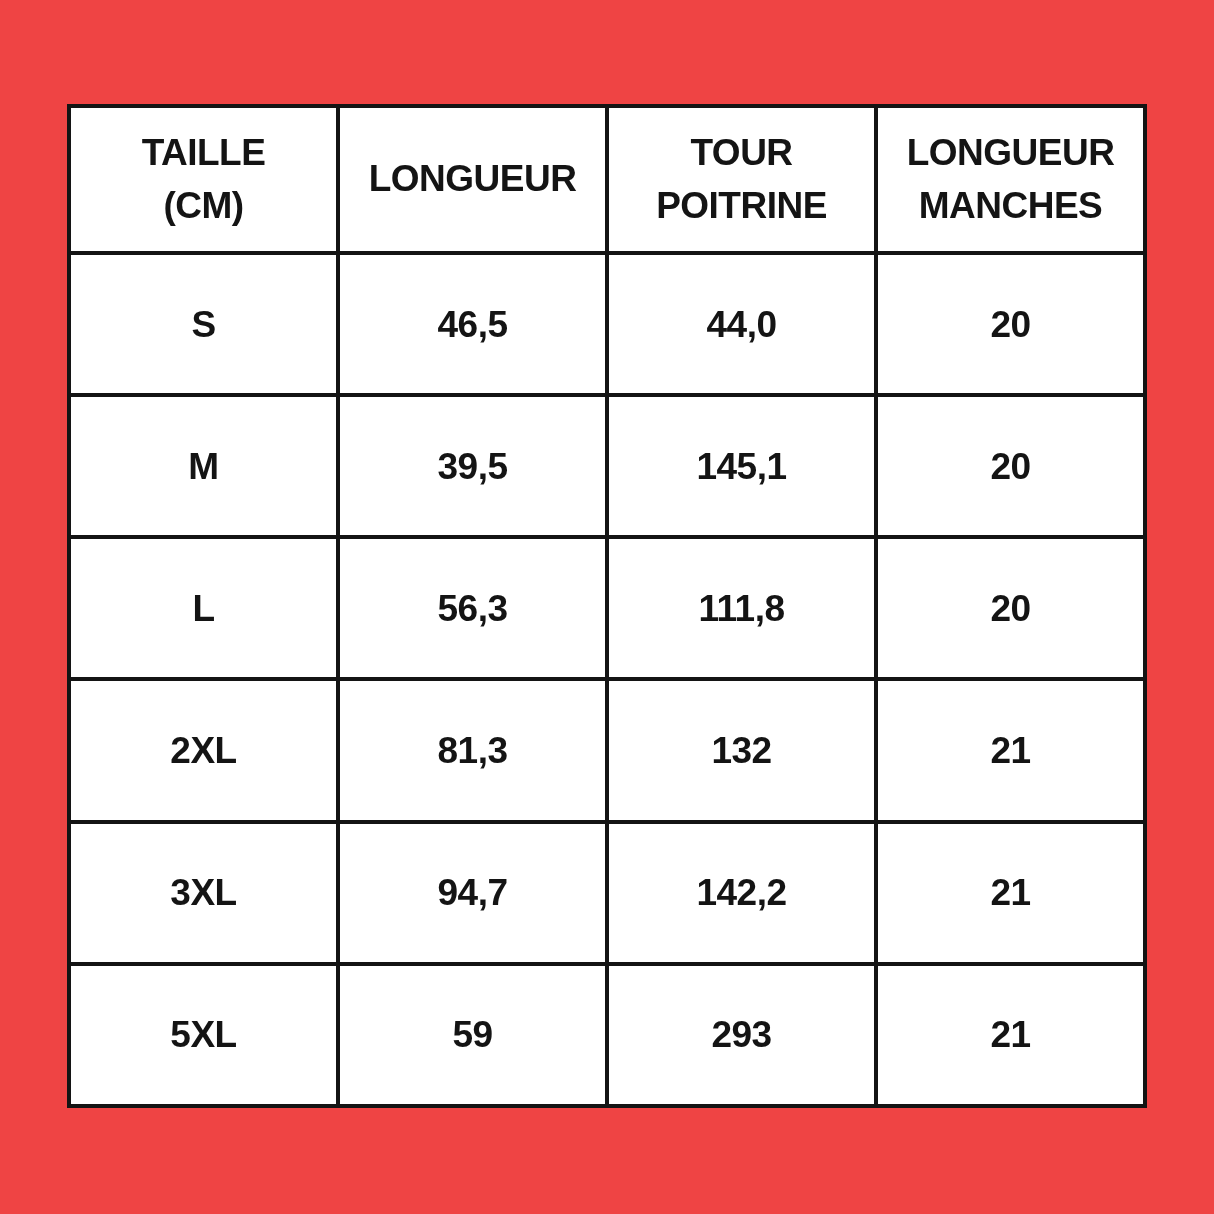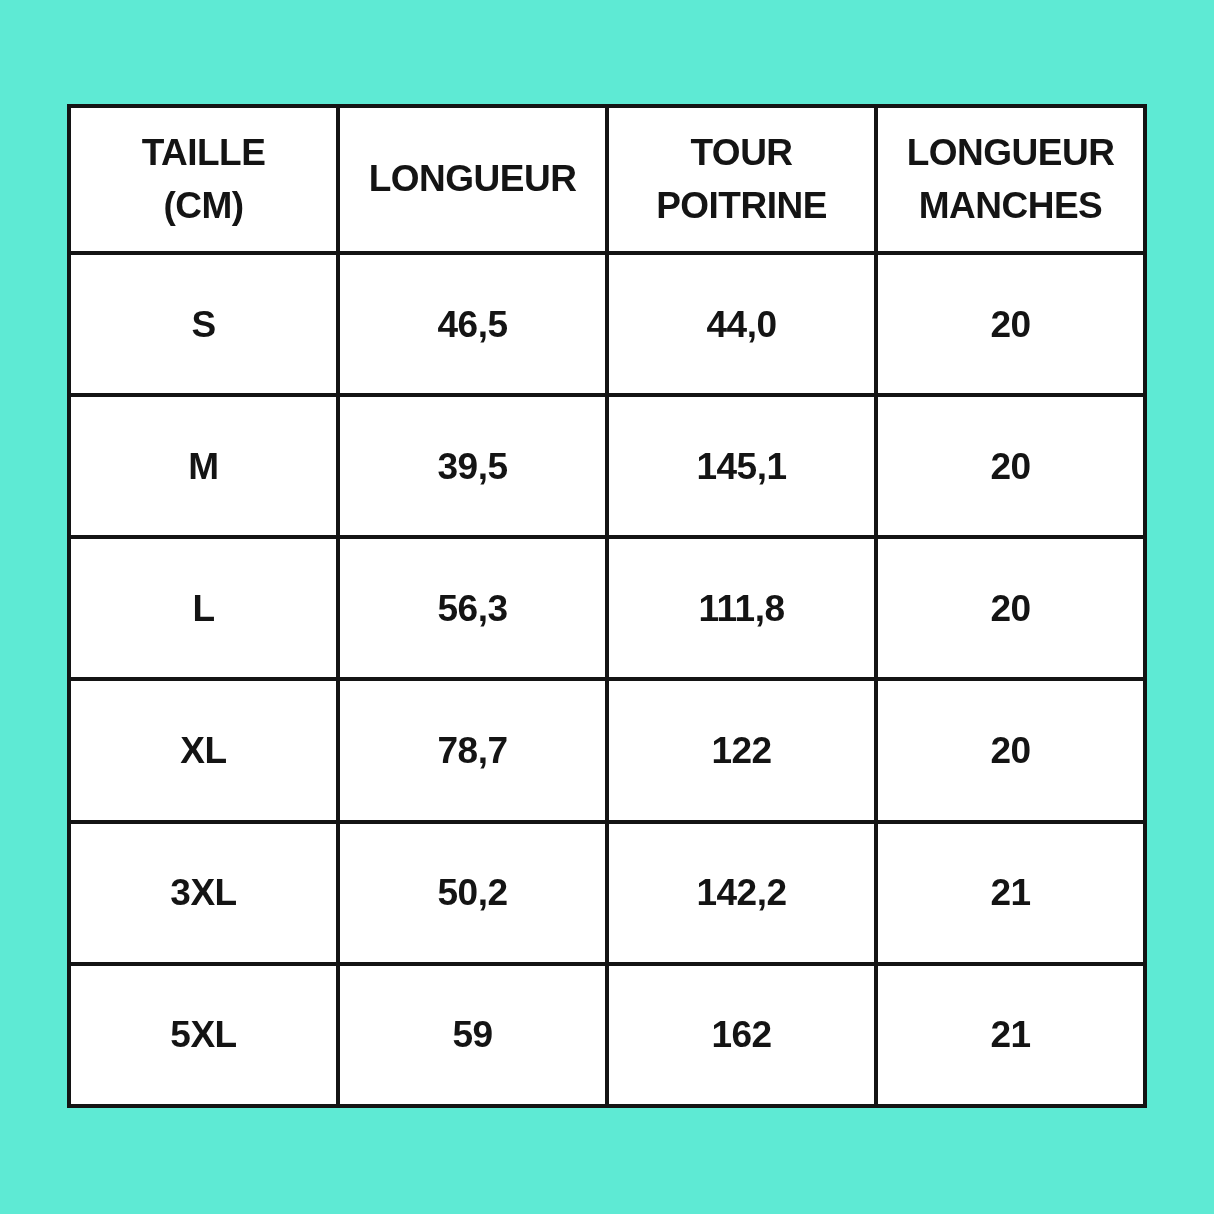--- a/index.html
+++ b/index.html
@@ -5,21 +5,21 @@
   html, body {
     margin: 0;
     padding: 0;
     background: #ffffff;
     font-family: "Liberation Sans", "DejaVu Sans", sans-serif;
   }
   .page {
     position: relative;
     width: 1214px;
     height: 1214px;
-    background: #5eead4;
+    background: #ef4444;
     overflow: hidden;
   }
   .table-wrap {
     position: absolute;
     left: 67px;
     top: 104px;
     width: 1080px;
     height: 1004px;
   }
   table.size-chart {
@@ -82,33 +82,33 @@
           <td>145,1</td>
           <td>20</td>
         </tr>
         <tr>
           <td>L</td>
           <td>56,3</td>
           <td>111,8</td>
           <td>20</td>
         </tr>
         <tr>
-          <td>XL</td>
-          <td>78,7</td>
-          <td>122</td>
-          <td>20</td>
+          <td>2XL</td>
+          <td>81,3</td>
+          <td>132</td>
+          <td>21</td>
         </tr>
         <tr>
           <td>3XL</td>
-          <td>50,2</td>
+          <td>94,7</td>
           <td>142,2</td>
           <td>21</td>
         </tr>
         <tr>
           <td>5XL</td>
           <td>59</td>
-          <td>162</td>
+          <td>293</td>
           <td>21</td>
         </tr>
       </tbody>
     </table>
   </div>
 </div>
 
 </body></html>

